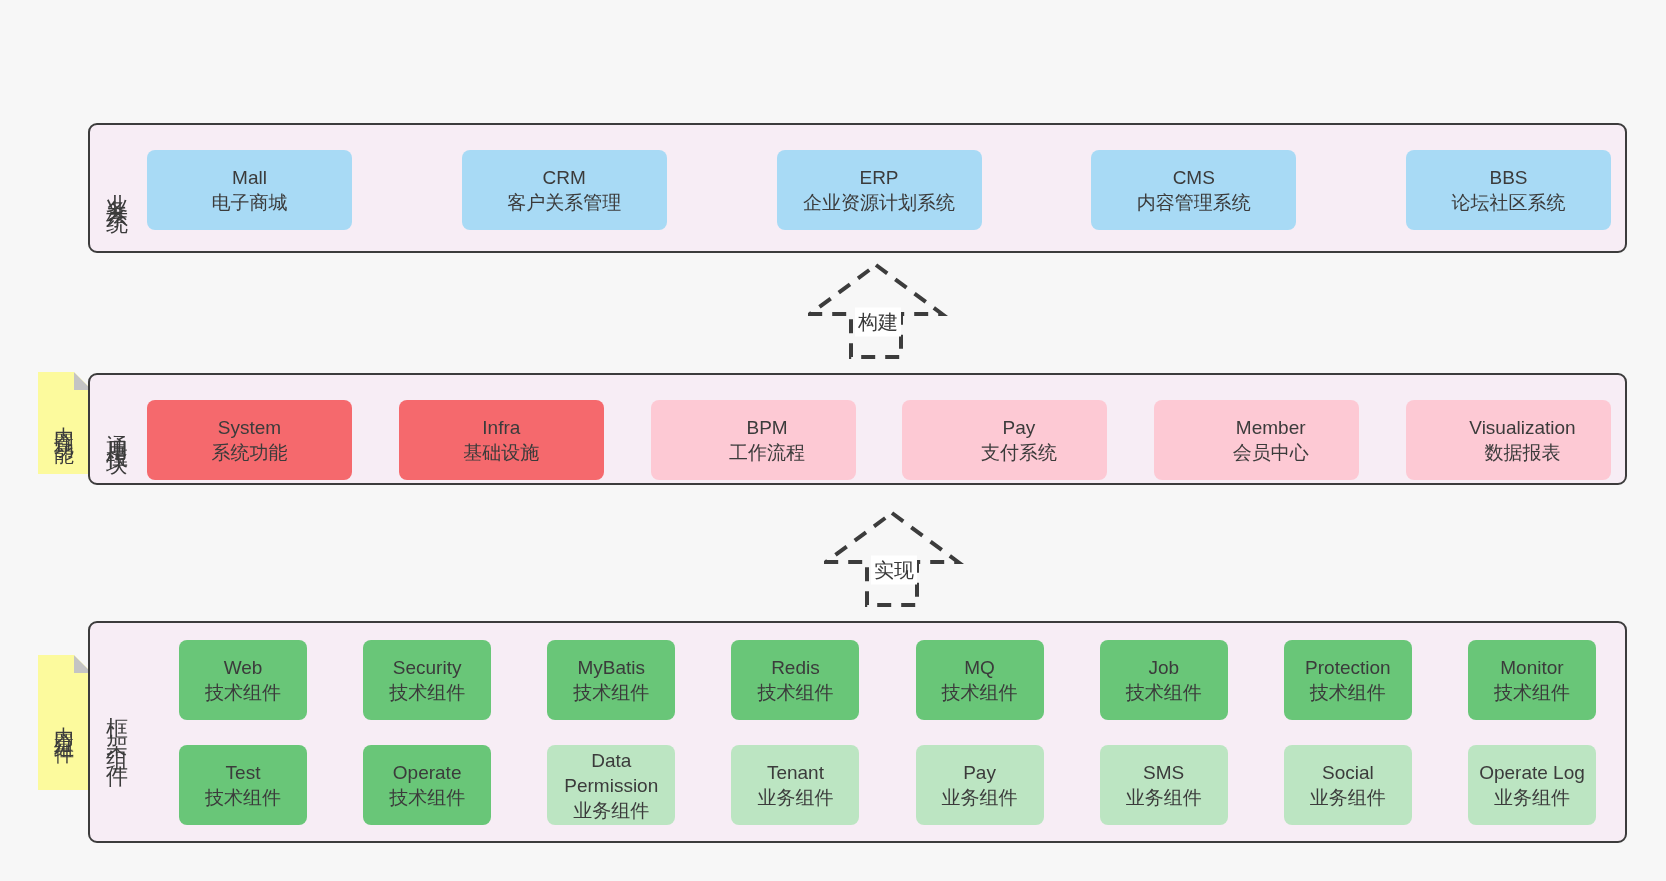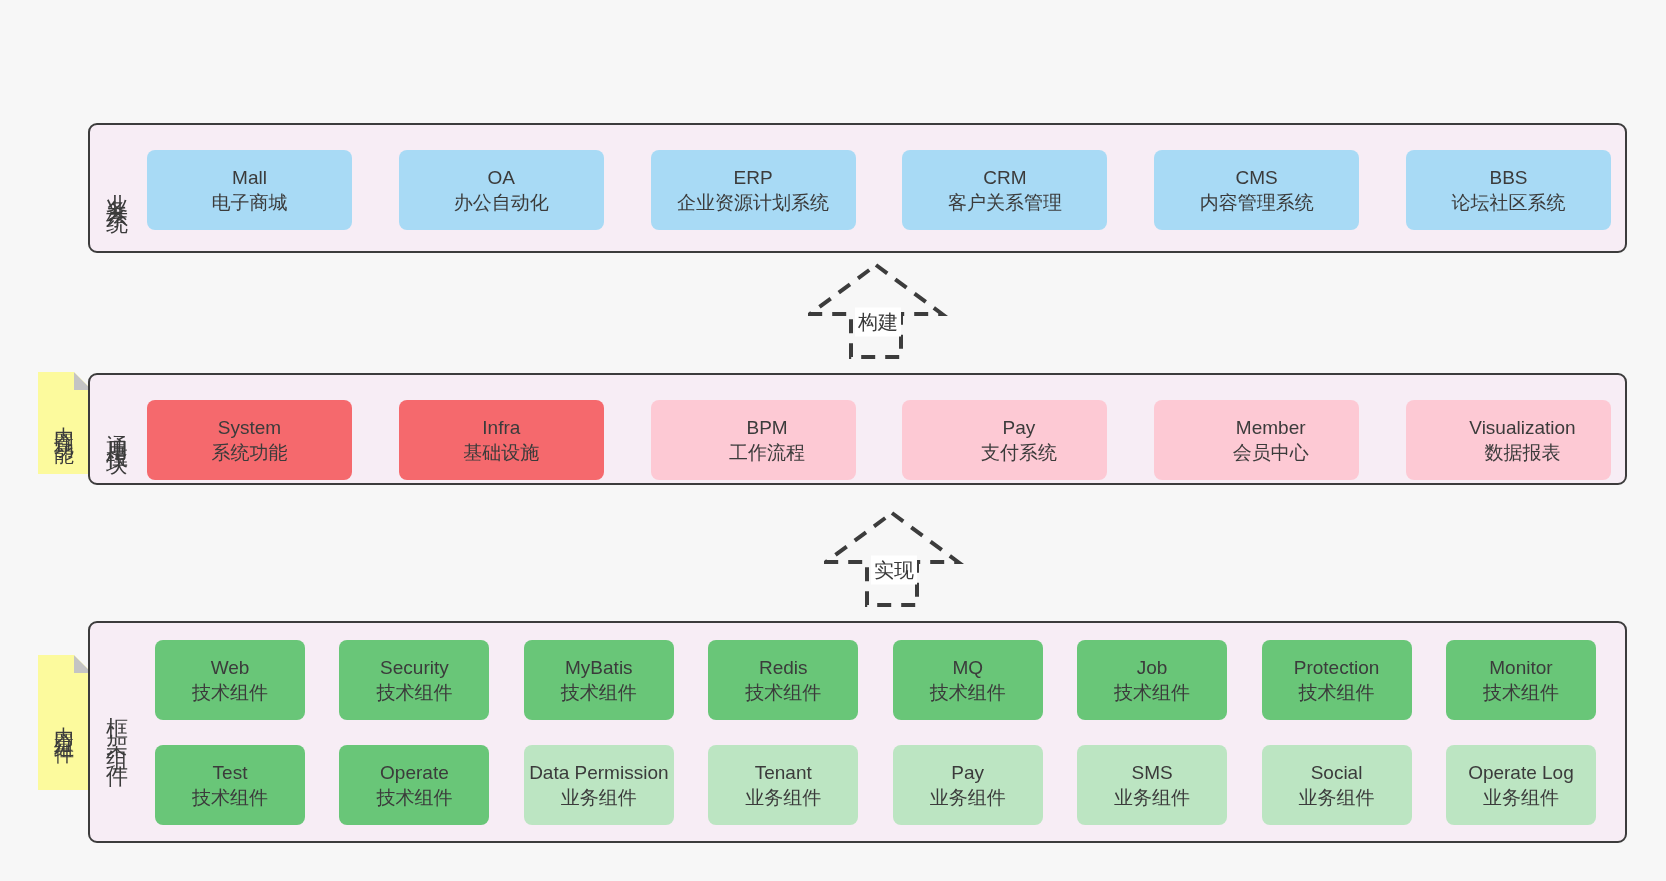--- a/index.html
+++ b/index.html
@@ -41,21 +41,21 @@
   #layer-2 .row-0 { top:17px; }
   #layer-2 .row-1 { top:122px;gap:29px; }
 
   .box {
     border-radius:8px; height:80px;
     display:flex; flex-direction:column; align-items:center; justify-content:center;
     text-align:center; color:var(--text,#3b3b3b);
     font-size:19px; line-height:25px; padding:2px 4px;
   }
   .cols6 .box { width:205px; }
-  .cols8 .box { width:150px; }
+  .cols8 .box { width:128px;margin-left:24px; }
   .box.blue       { background:var(--blue,#a8daf5); }
   .box.red        { background:var(--red,#f5696d); }
   .box.pink       { background:var(--pink,#fdc9d4);padding-left:32px; }
   .box.green      { background:var(--green,#69c678); }
   .box.lightgreen { background:var(--lightgreen,#bce5c2); }
 
   
   .note {
     position:absolute; left:38px; width:54px; z-index:1;
     background:var(--yellow,#fcfa9d);
@@ -106,30 +106,26 @@
   </div>
 
   <div class="layer" id="layer-0">
     <div class="layer-label">业务系统</div>
     <div class="row cols6 row-0">
         <div class="box blue">
           <div>Mall</div>
           <div>电子商城</div>
         </div>
         <div class="box blue">
-          <div>OA</div>
-          <div>办公自动化</div>
+          <div>CRM</div>
+          <div>客户关系管理</div>
         </div>
         <div class="box blue">
           <div>ERP</div>
           <div>企业资源计划系统</div>
-        </div>
-        <div class="box blue">
-          <div>CRM</div>
-          <div>客户关系管理</div>
         </div>
         <div class="box blue">
           <div>CMS</div>
           <div>内容管理系统</div>
         </div>
         <div class="box blue">
           <div>BBS</div>
           <div>论坛社区系统</div>
         </div>
       </div>

